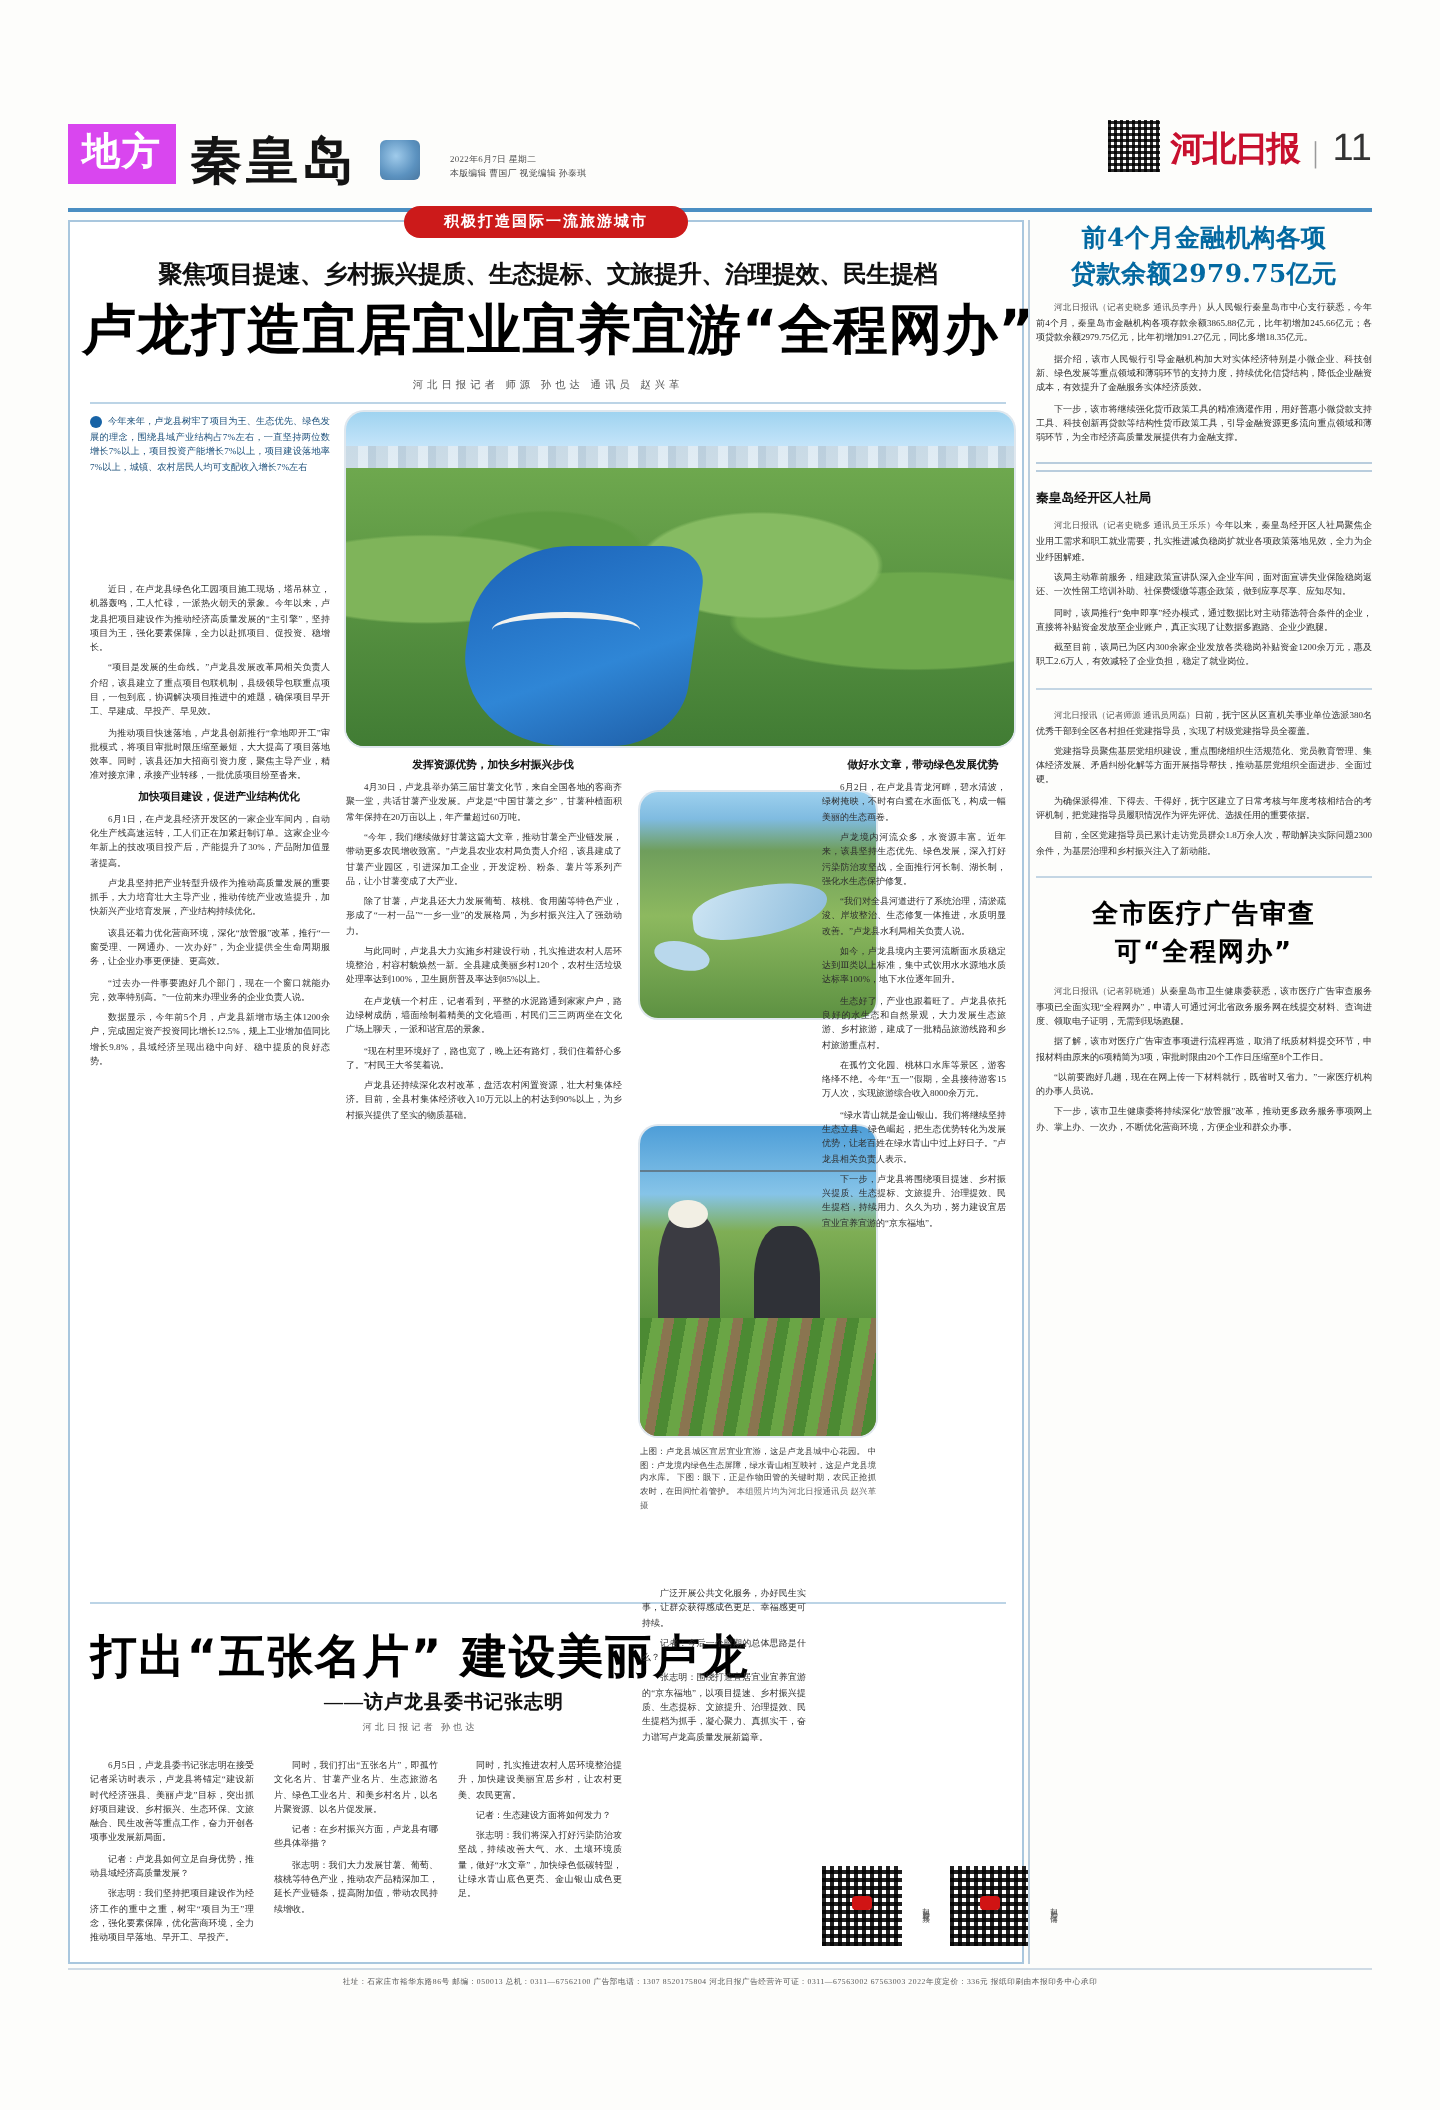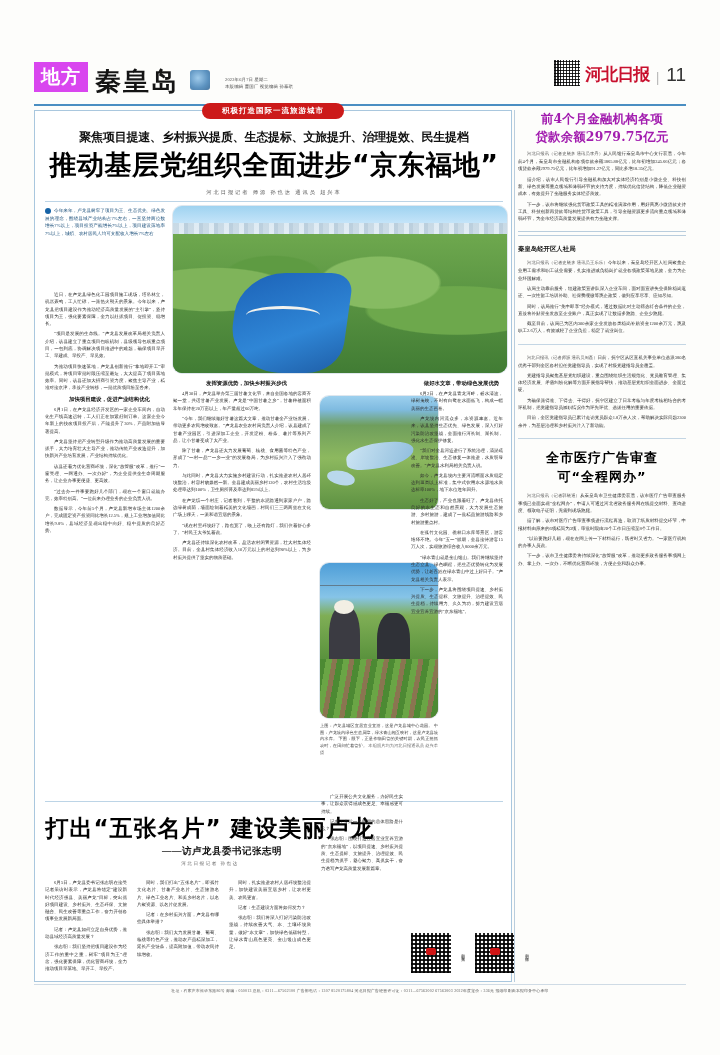--- a/index.html
+++ b/index.html
@@ -179,21 +179,21 @@
       repeating-linear-gradient(0deg,#222 0 2px,transparent 2px 4px),
       repeating-linear-gradient(90deg,#222 0 2px,#fff 2px 4px);
     background-blend-mode:multiply;position:relative;
   }
   .qr:after{
     content:"";position:absolute;left:38%;top:38%;width:24%;height:16%;background:#d01414;border-radius:2px;
   }
   .qr-lbl{font-size:3.6px;color:#555;writing-mode:vertical-rl;align-self:center;letter-spacing:1px;}
   
   .rail-h1{
-    font-size:12.4px;font-weight:bold;line-height:1.42;color:#a21caf;text-align:center;
+    font-size:12.4px;font-weight:bold;line-height:1.42;color:#0369a1;text-align:center;
     font-family:"DejaVu Serif","Liberation Serif",serif;letter-spacing:.2px;
   }
   .rail-kicker{font-size:6.4px;font-weight:bold;color:#111;margin-bottom:4px;}
   .rail-h2{
     font-size:13px;font-weight:bold;line-height:1.5;color:#000;text-align:center;
     font-family:"DejaVu Sans","Liberation Sans",sans-serif;letter-spacing:1px;
   }
   .rail-body{font-size:4.5px;line-height:1.62;color:#2e2e2e;text-align:justify;margin-top:5px;}
   .rail-body p{margin:0 0 3px 0;text-indent:9px;}
   .rail-by{font-size:4.3px;color:#555;text-indent:0;}
@@ -227,21 +227,21 @@
       <span class="mh-pipe">|</span>
       <span class="mh-page">11</span>
     </div>
   </div>
   <div class="mh-rule"></div>
 
   <div class="frame">
 
     <div class="ribbon">积极打造国际一流旅游城市</div>
     <div class="shoulder">聚焦项目提速、乡村振兴提质、生态提标、文旅提升、治理提效、民生提档</div>
-    <div class="maintitle">推动基层党组织全面进步“京东福地”</div>
+    <div class="maintitle">卢龙打造宜居宜业宜养宜游“全程网办”</div>
     <div class="byline">河北日报记者  师源   孙也达   通讯员   赵兴革</div>
     <div class="hdr-rule"></div>
 
     <div class="leadbox">
       <span class="lead-dot"></span><span>今年来年，卢龙县树牢了项目为王、生态优先、绿色发展的理念，围绕县域产业结构占7%左右，一直坚持两位数增长7%以上，项目投资产能增长7%以上，项目建设落地率7%以上，城镇、农村居民人均可支配收入增长7%左右</span>
     </div>
 
     <div class="photo ph-park">
       <div class="sky"></div>
       <div class="skyline"></div>

